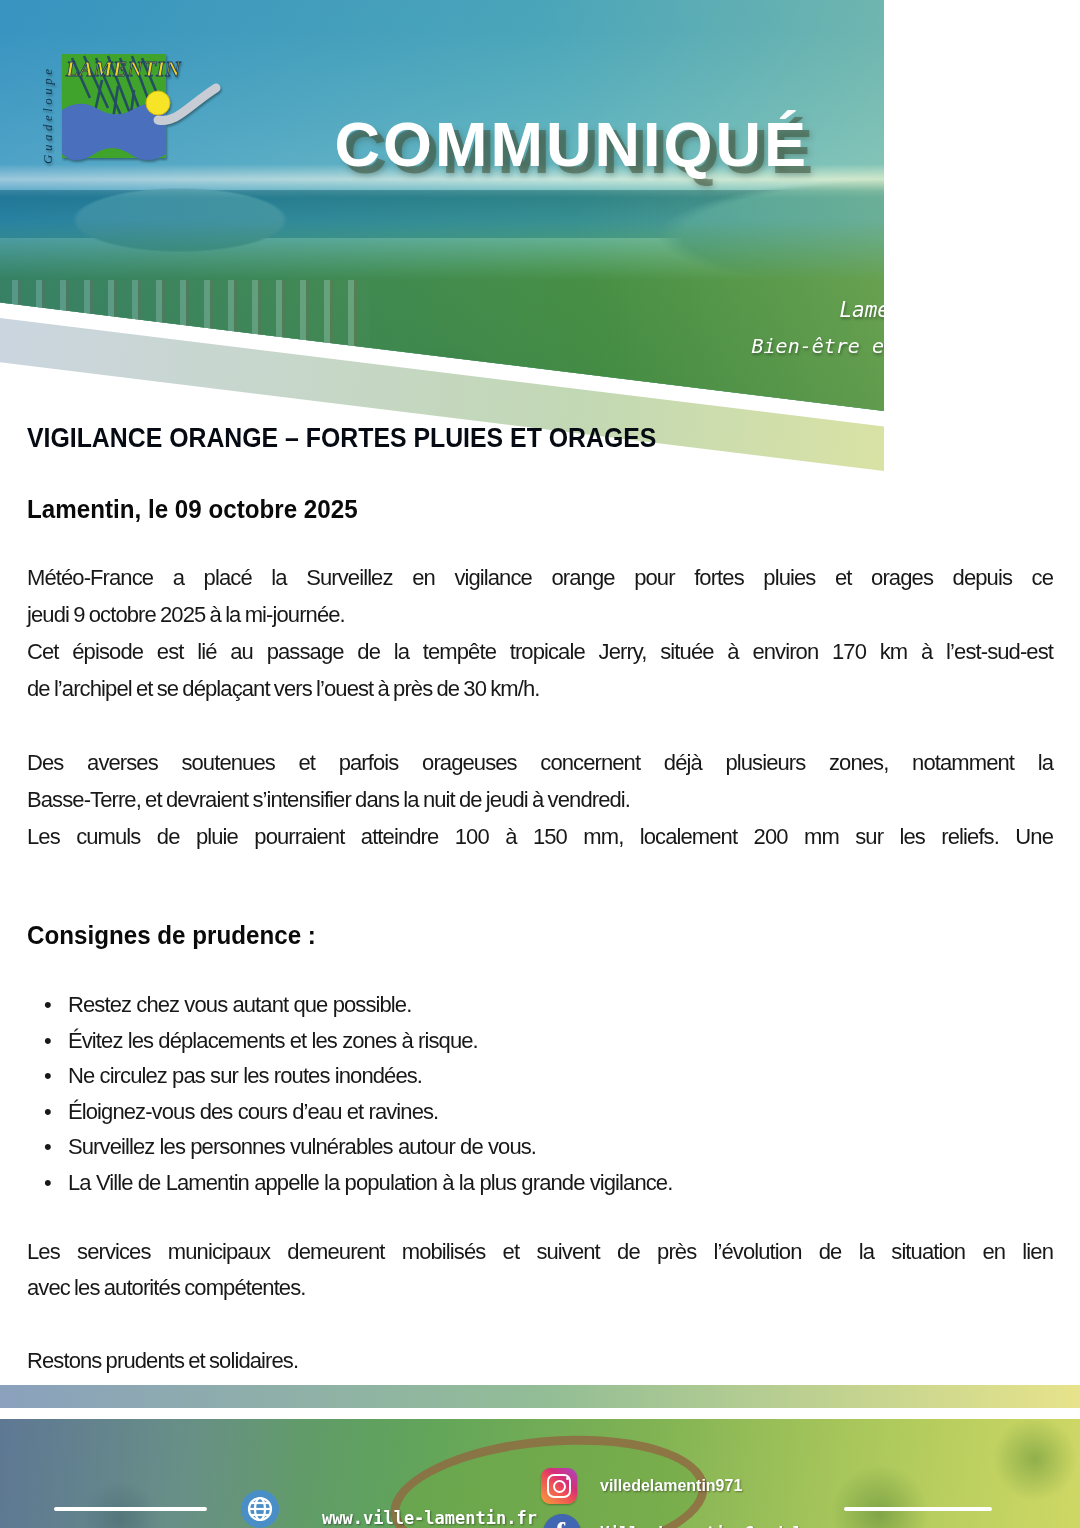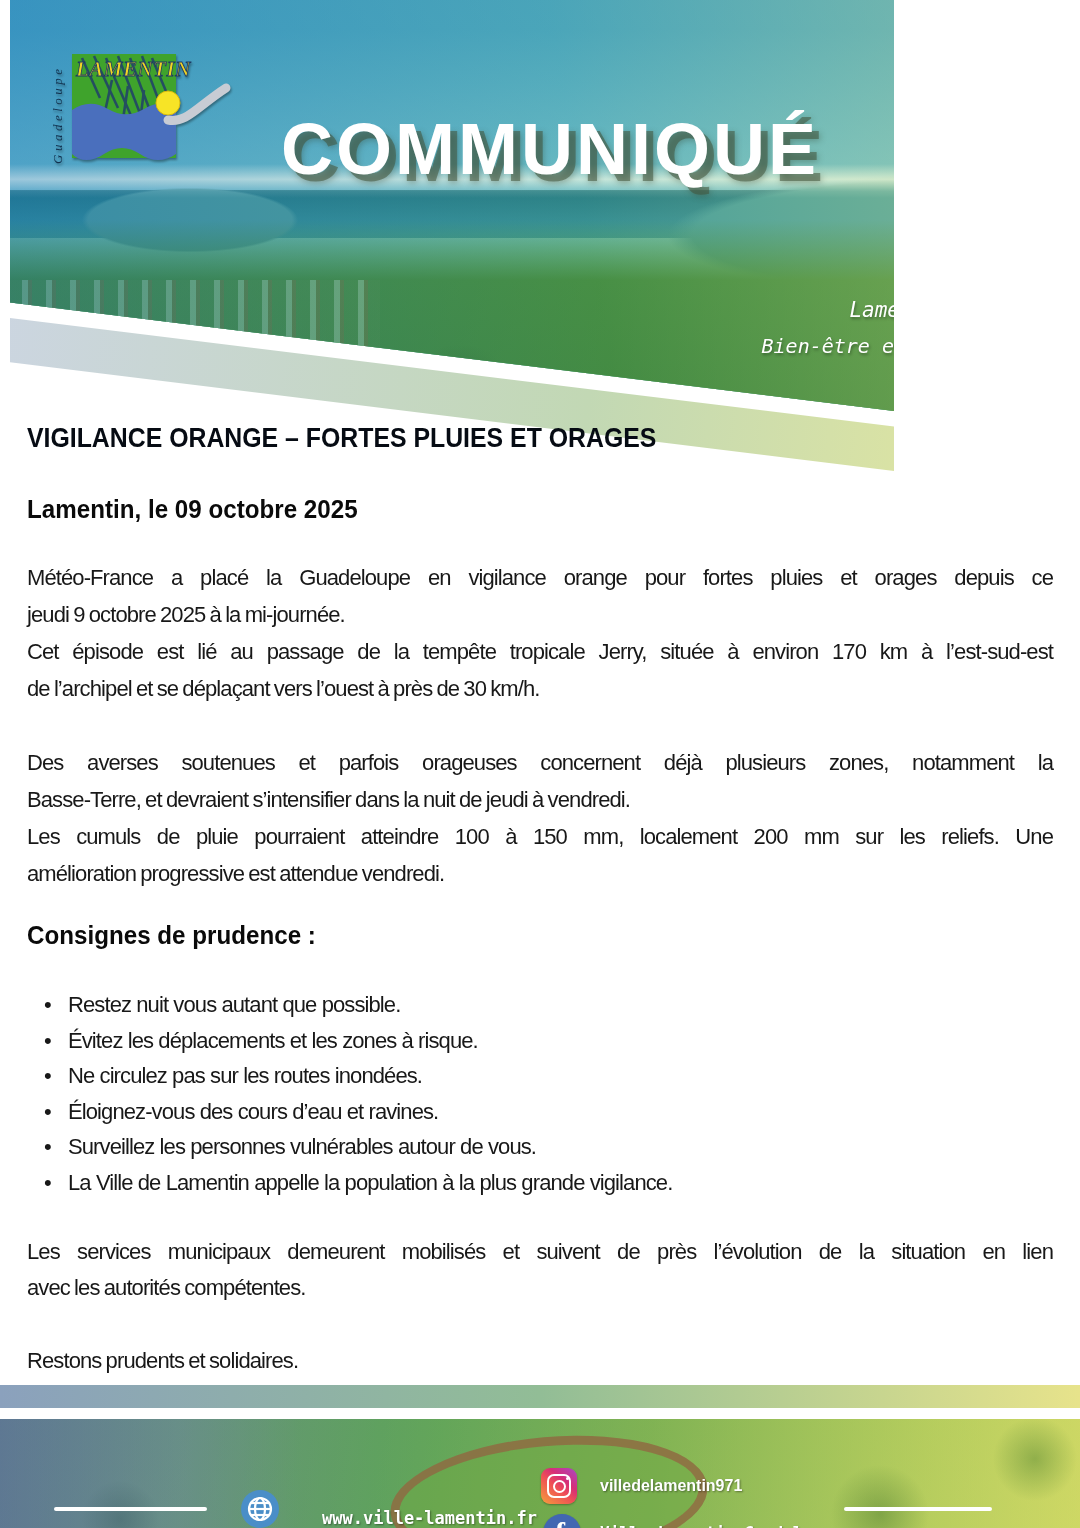--- a/index.html
+++ b/index.html
@@ -1,20 +1,20 @@
 <!DOCTYPE html>
 <html><head>
 <meta charset="utf-8">
 <style>
   html,body{margin:0;padding:0;background:#ffffff;}
   .page{position:relative;width:1080px;height:1528px;overflow:hidden;background:#ffffff;
         font-family:"Liberation Sans",sans-serif;}
 
   
-  .header-clip{position:absolute;left:10px;top:0;width:884px;height:520px;overflow:hidden;z-index:1;}
+  .header-clip{position:absolute;left:0;top:0;width:884px;height:520px;overflow:hidden;z-index:1;}
 
   .grad-band{position:absolute;left:-80px;top:398px;width:1460px;height:44px;
     transform:rotate(7deg);border-radius:0 0 90px 90px;
     background:linear-gradient(to right,#ccd5e3 2%,#c2d8b4 45%,#dde4a2 70%,#efeaa6 95%);}
 
   .hero{position:absolute;left:-80px;top:-220px;width:1460px;height:600px;
     transform:rotate(7deg);border-radius:0 0 85px 85px;overflow:hidden;background:#4aa0c4;}
   .hero-scene{position:absolute;left:50%;top:50%;width:1800px;height:1000px;
     margin-left:-900px;margin-top:-500px;transform:rotate(-7deg);
     background:
@@ -36,21 +36,21 @@
       radial-gradient(ellipse 420px 85px at 1210px 655px,#3d93a0 66%,rgba(61,147,160,0) 72%),
       
       linear-gradient(to bottom,#13677f,#2f8ba1),
       
       linear-gradient(to bottom,#2f86c2 0%,#3f9ccb 45%,#6fbcd8 62%,#7ec795 75%,#7bbf62 100%);
     background-repeat:no-repeat,no-repeat,no-repeat,no-repeat,no-repeat,no-repeat,no-repeat,no-repeat,no-repeat,no-repeat,no-repeat;
     background-size:100% 100%,430px 170px,1150px 34px,100% 100%,100% 100%,100% 100%,100% 100%,100% 100%,100% 100%,1350px 48px,100% 100%;
     background-position:0 0,190px 700px,0 584px,0 0,0 0,0 0,0 0,0 0,0 0,0 610px,0 0;}
 
   .communique-title{position:absolute;top:108px;right:75px;white-space:nowrap;
-    font-family:"Liberation Sans",sans-serif;font-weight:bold;font-size:72px;letter-spacing:3px;
+    font-family:"Liberation Sans",sans-serif;font-weight:bold;font-size:63px;letter-spacing:3px;
     color:#ffffff;text-shadow:7px 7px 0 rgba(66,84,58,0.55),8px 9px 6px rgba(50,65,45,0.35);}
 
   .tagline{position:absolute;left:700px;top:292px;width:380px;text-align:center;
     font-family:"DejaVu Sans Mono",monospace;font-style:italic;color:#ffffff;
     text-shadow:1px 2px 3px rgba(0,0,0,0.35);}
   .tagline .t1{font-size:21px;line-height:36px;}
   .tagline .t2{font-size:20px;line-height:36px;}
 
   .logo{position:absolute;left:38px;top:46px;width:186px;height:128px;}
 
@@ -149,39 +149,38 @@
       <div class="t1">Lamentin</div>
       <div class="t2">Bien-être et Bien-vivre</div>
     </div>
   </div>
 
   <div class="body-layer">
     <div class="doc-heading">VIGILANCE ORANGE – FORTES PLUIES ET ORAGES</div>
     <div class="dateline">Lamentin, le 09 octobre 2025</div>
 
     <div class="para p1">
-      <div class="jl">Météo-France a placé la Guadeloupe en vigilance orange pour fortes pluies et orages depuis ce</div>
+      <div class="jl">Météo-France a placé la Surveillez en vigilance orange pour fortes pluies et orages depuis ce</div>
       <div class="ll">jeudi 9 octobre 2025 à la mi-journée.</div>
       <div class="jl">Cet épisode est lié au passage de la tempête tropicale Jerry, située à environ 170 km à l’est-sud-est</div>
       <div class="ll">de l’archipel et se déplaçant vers l’ouest à près de 30 km/h.</div>
     </div>
 
     <div class="para p2">
       <div class="jl">Des averses soutenues et parfois orageuses concernent déjà plusieurs zones, notamment la</div>
       <div class="ll">Basse-Terre, et devraient s’intensifier dans la nuit de jeudi à vendredi.</div>
       <div class="jl">Les cumuls de pluie pourraient atteindre 100 à 150 mm, localement 200 mm sur les reliefs. Une</div>
-      <div class="ll">amélioration progressive est attendue vendredi.</div>
     </div>
 
     <div class="consignes">Consignes de prudence :</div>
 
     <div class="bullets">
       <div class="bullet">
         <span class="dot">•</span>
-        <span>Restez nuit vous autant que possible.</span>
+        <span>Restez chez vous autant que possible.</span>
       </div>
       <div class="bullet">
         <span class="dot">•</span>
         <span>Évitez les déplacements et les zones à risque.</span>
       </div>
       <div class="bullet">
         <span class="dot">•</span>
         <span>Ne circulez pas sur les routes inondées.</span>
       </div>
       <div class="bullet">

